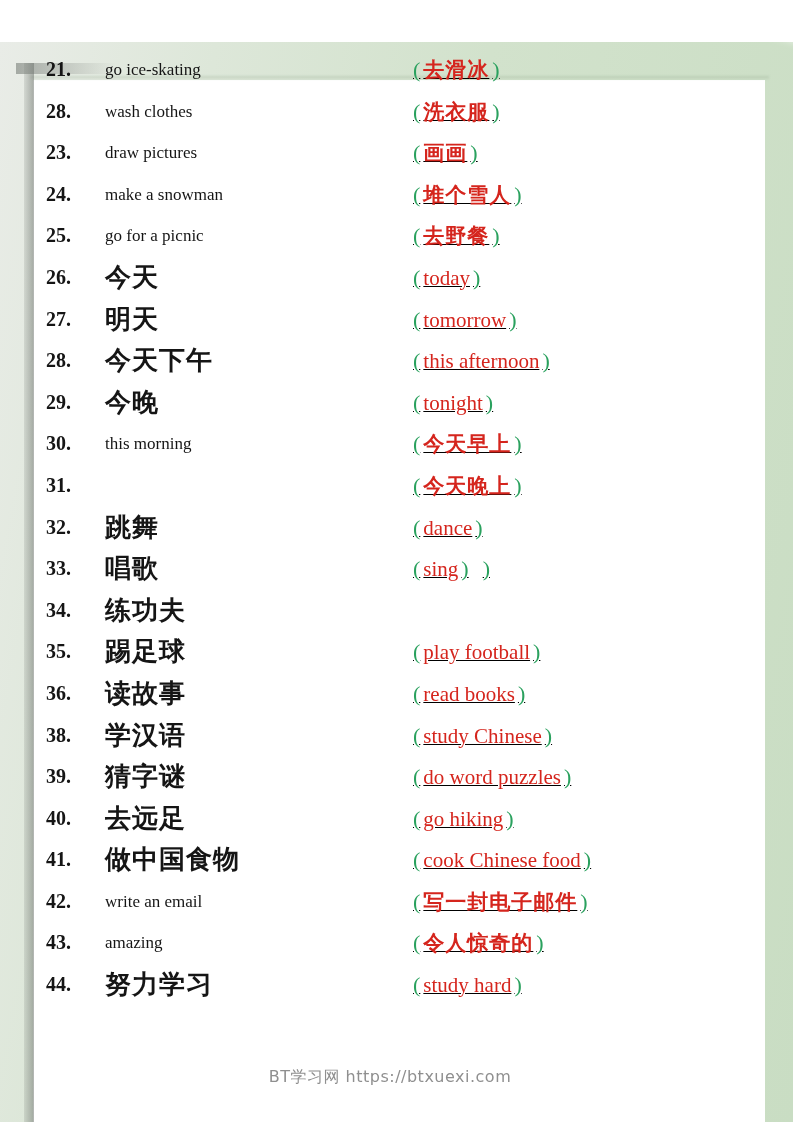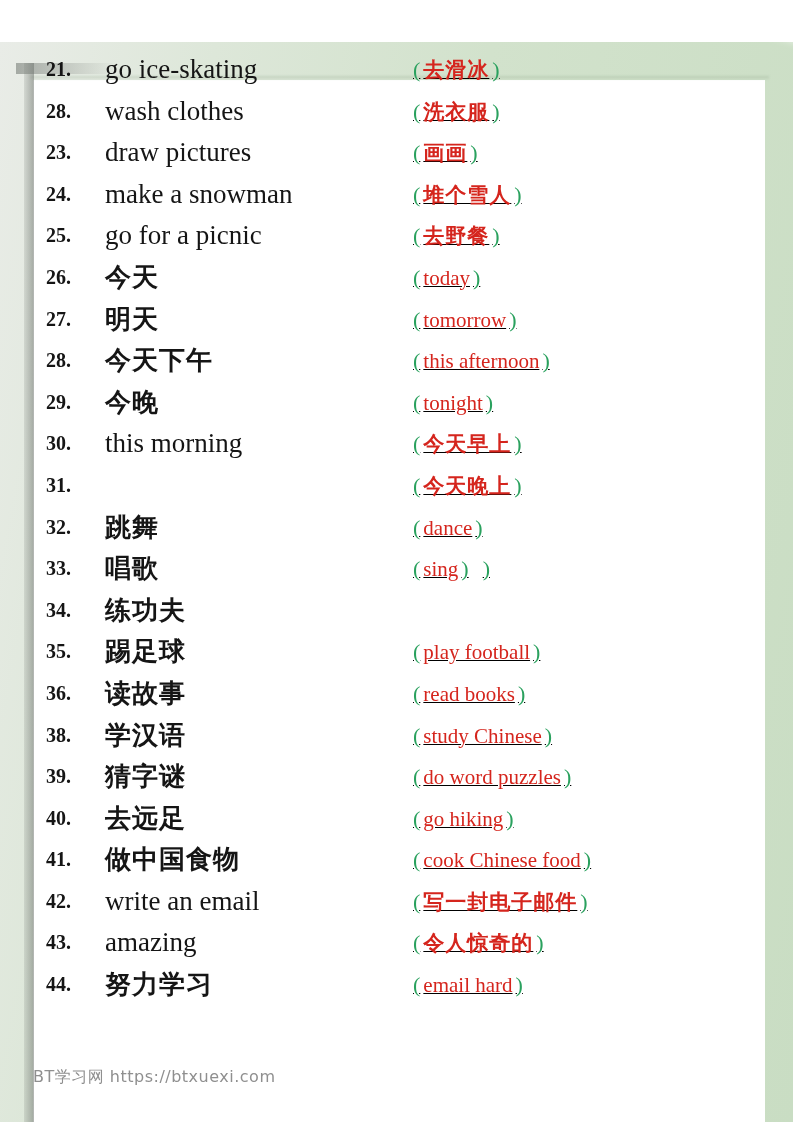--- a/index.html
+++ b/index.html
@@ -42,37 +42,38 @@
   .word-list{
     position:absolute;left:33px;top:49px;width:732px;
   }
   .row{position:relative;height:41.6px;line-height:41.6px;white-space:nowrap;}
   .num{
     position:absolute;left:13px;
     font-family:"Liberation Serif","DejaVu Serif",serif;
     font-weight:700;font-size:20px;color:#151515;
   }
   .term{position:absolute;left:72px;color:#151515;}
-  .term.en{font-family:"Liberation Serif","DejaVu Serif",serif;font-size:27px;}
+  .term.en{font-family:"Liberation Serif","DejaVu Serif",serif;font-size:17px;}
   .term.zh{font-family:"DejaVu Sans","Liberation Sans",sans-serif;font-size:26px;font-weight:600;letter-spacing:1px;}
   .trans{position:absolute;left:380px;text-decoration:underline;}
   .paren{
     color:#2aa15e;
     font-family:"Liberation Serif","DejaVu Serif",serif;
     font-size:22px;font-weight:400;
   }
   .paren.open{margin-right:3px;}
   .paren.close{margin-left:3px;}
   .paren.extra{margin-left:14px;}
   .word{color:#d5251d;}
   .word.en{font-family:"Liberation Serif","DejaVu Serif",serif;font-size:21px;}
   .word.zh{font-family:"DejaVu Sans","Liberation Sans",sans-serif;font-size:21px;font-weight:700;letter-spacing:1px;}
   
   .footer{
     position:absolute;left:33px;right:46px;top:1067px;
+    text-align:center;
     font-family:"DejaVu Sans","Liberation Sans",sans-serif;
     font-size:16px;color:#8f8f8f;letter-spacing:0.5px;
   }
 </style>
 </head>
 <body>
 
 <div class="stage">
   <div class="backdrop"></div>
   <div class="diag-highlight"></div>
@@ -186,18 +187,18 @@
         <span class="trans"><span class="paren open">(</span><span class="word zh">写一封电子邮件</span><span class="paren close">)</span></span>
       </div>
       <div class="row">
         <span class="num">43.</span>
         <span class="term en">amazing</span>
         <span class="trans"><span class="paren open">(</span><span class="word zh">令人惊奇的</span><span class="paren close">)</span></span>
       </div>
       <div class="row">
         <span class="num">44.</span>
         <span class="term zh">努力学习</span>
-        <span class="trans"><span class="paren open">(</span><span class="word en">email hard</span><span class="paren close">)</span></span>
+        <span class="trans"><span class="paren open">(</span><span class="word en">study hard</span><span class="paren close">)</span></span>
       </div>
     </div>
 
   <div class="footer">BT学习网 https://btxuexi.com</div>
 </div>
 
 </body></html>

